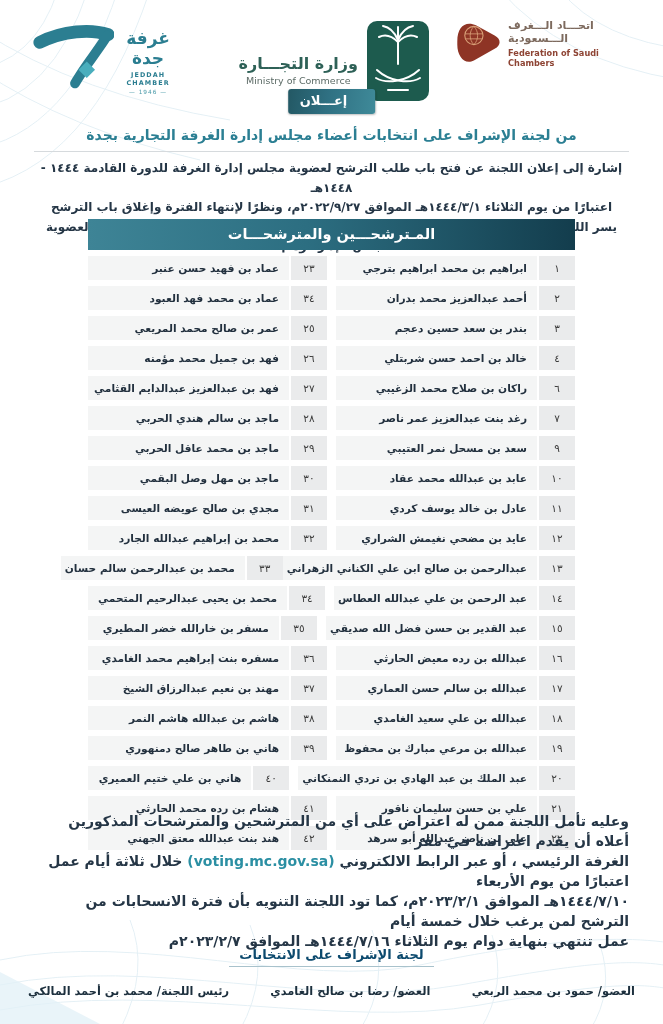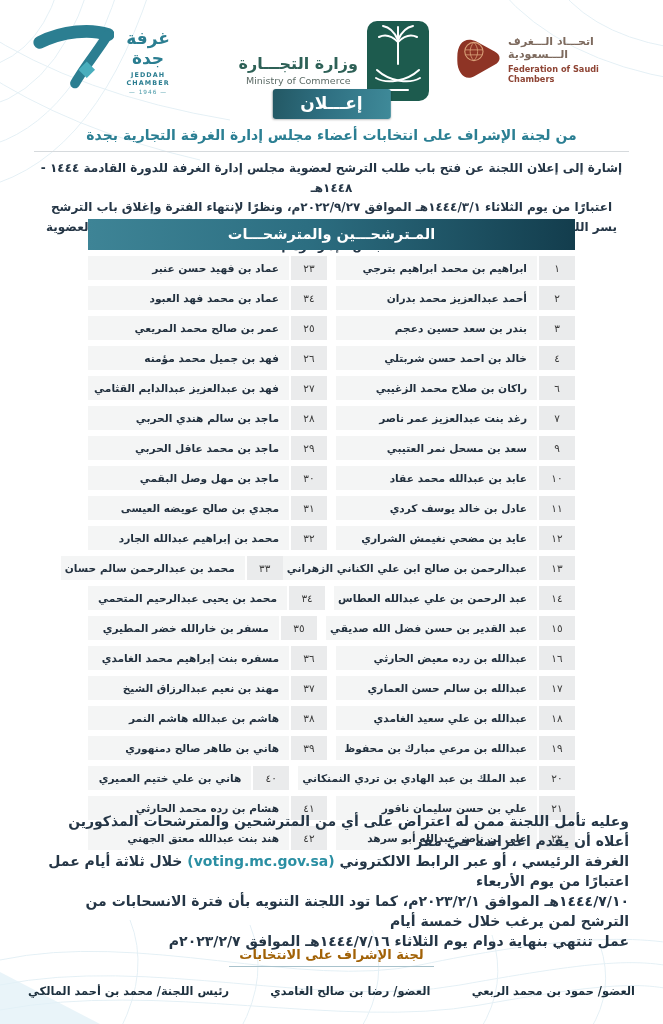--- a/index.html
+++ b/index.html
@@ -2,38 +2,38 @@
 <html lang="ar" dir="rtl"><head>
 <meta charset="utf-8">
 <style>
   html,body{margin:0;padding:0;background:#fff;}
   .page{position:relative;width:663px;height:1024px;background:#ffffff;overflow:hidden;
         font-family:"DejaVu Sans",sans-serif;direction:rtl;}
   .bg{position:absolute;inset:0;z-index:0;pointer-events:none;}
   .layer{position:absolute;z-index:1;}
 
   
-  .logo-fsc{top:30px;right:18px;width:196px;display:flex;align-items:center;gap:6px;direction:ltr;}
+  .logo-fsc{top:14px;right:18px;width:196px;display:flex;align-items:center;gap:6px;direction:ltr;}
   .fsc-text{text-align:left;}
   .fsc-ar{font-size:11px;font-weight:bold;color:#7d6a5e;direction:rtl;}
   .fsc-en{font-size:8.2px;font-weight:bold;color:#8e4434;margin-top:3px;}
   .logo-moc{top:20px;right:233px;display:flex;align-items:center;gap:8px;}
   .moc-text{text-align:left;direction:ltr;margin-top:18px;}
   .moc-ar{font-size:16px;font-weight:bold;color:#2e6157;direction:rtl;text-align:right;}
   .moc-en{font-size:9.5px;color:#5c6b66;margin-top:2px;text-align:center;}
   .logo-jc{top:22px;left:30px;width:158px;display:flex;align-items:flex-start;direction:ltr;}
   .jc-text{text-align:center;margin-left:-6px;margin-top:6px;}
   .jc-ar{font-size:17px;font-weight:bold;color:#2b7e91;direction:rtl;}
   .jc-en{font-size:6.4px;font-weight:bold;letter-spacing:1.1px;color:#2b7e91;margin-top:3px;}
   .jc-year{font-size:5.8px;color:#4a9aa9;margin-top:2px;letter-spacing:1px;}
 
   
   .banner{top:89px;left:50%;transform:translateX(-50%);
           background:linear-gradient(97deg,#235864 0%,#2f7082 45%,#3f8a99 100%);
-          color:#fff;font-size:17px;font-weight:bold;padding:4px 28px 6px 28px;border-radius:3px;
+          color:#fff;font-size:13px;font-weight:bold;padding:4px 28px 6px 12px;border-radius:3px;
           box-shadow:0 1px 2px rgba(0,0,0,.25);}
   .title{top:121px;left:0;right:0;text-align:center;color:#2b7f93;font-size:14px;font-weight:bold;margin:6px;}
   .divider{top:151px;left:34px;right:34px;height:1px;background:#d6dadd;}
 
   
   .intro{top:159px;left:38px;right:38px;text-align:center;color:#253646;
          font-size:12px;font-weight:bold;line-height:19.5px;}
   .outro{top:811px;left:34px;right:34px;text-align:right;color:#253646;
          font-size:14px;font-weight:bold;line-height:20px;}
   .link{color:#2b8fa3;font-weight:bold;}
@@ -47,21 +47,21 @@
   .midgap{width:9px;}
   .cell{box-sizing:border-box;}
   .num{width:36px;margin-left:2px;background:#eaebec;color:#3c3c3c;font-size:10.5px;
        display:flex;align-items:center;justify-content:center;}
   .name{flex:1;background:#f4f5f5;color:#22303e;font-size:10.6px;font-weight:bold;
         display:flex;align-items:center;padding:0 10px 0 4px;white-space:nowrap;overflow:hidden;
         letter-spacing:-0.1px;}
 
   
   .committee{top:944px;left:0;right:0;text-align:center;}
-  .committee span{display:inline-block;color:#a16207;font-size:13px;font-weight:bold;
+  .committee span{display:inline-block;color:#0c4a6e;font-size:13px;font-weight:bold;
                   border-bottom:1px solid #a8c2cc;padding:0 10px 4px 10px;}
   .signatures{top:984px;left:28px;right:28px;display:flex;justify-content:space-between;
               color:#1c2f3d;font-size:11.4px;font-weight:bold;}
 </style>
 </head>
 <body>
 
 <div class="page">
 
   <svg class="bg" width="663" height="1024" viewBox="0 0 663 1024">

